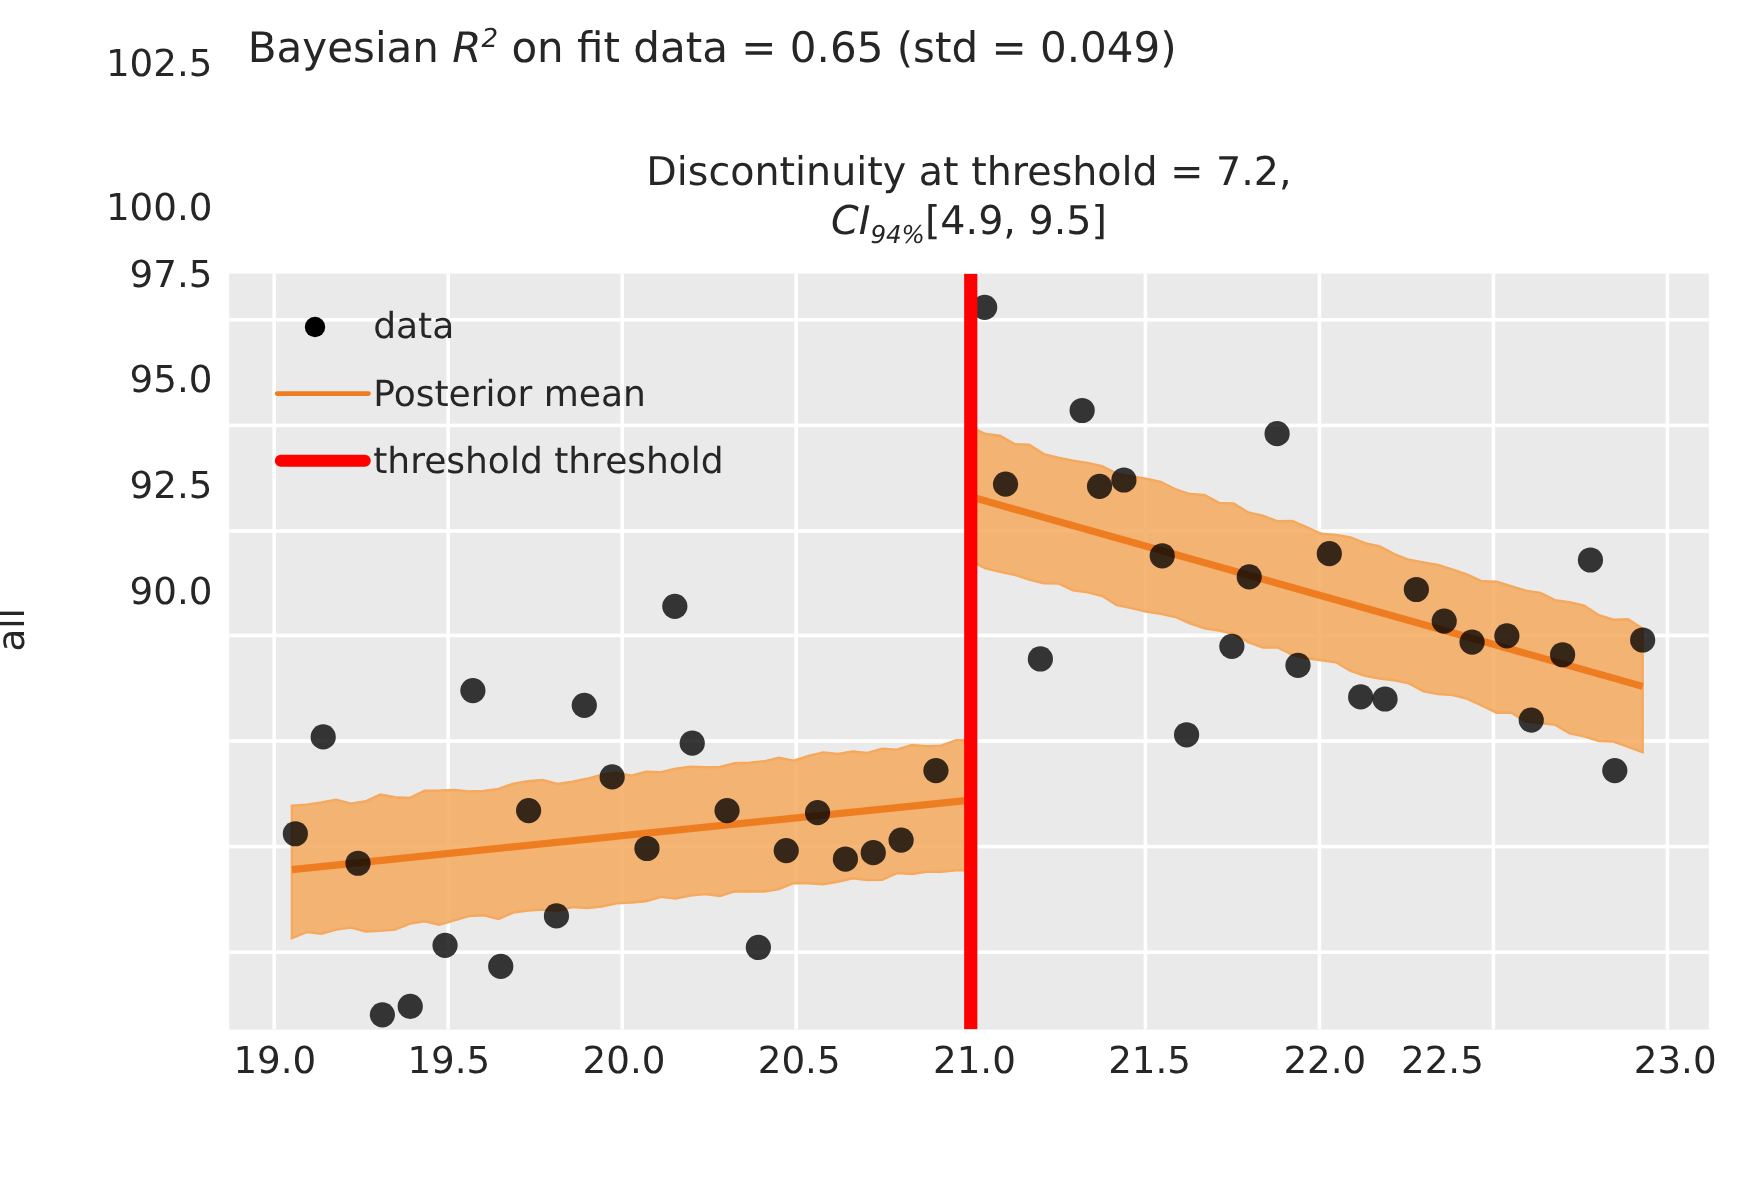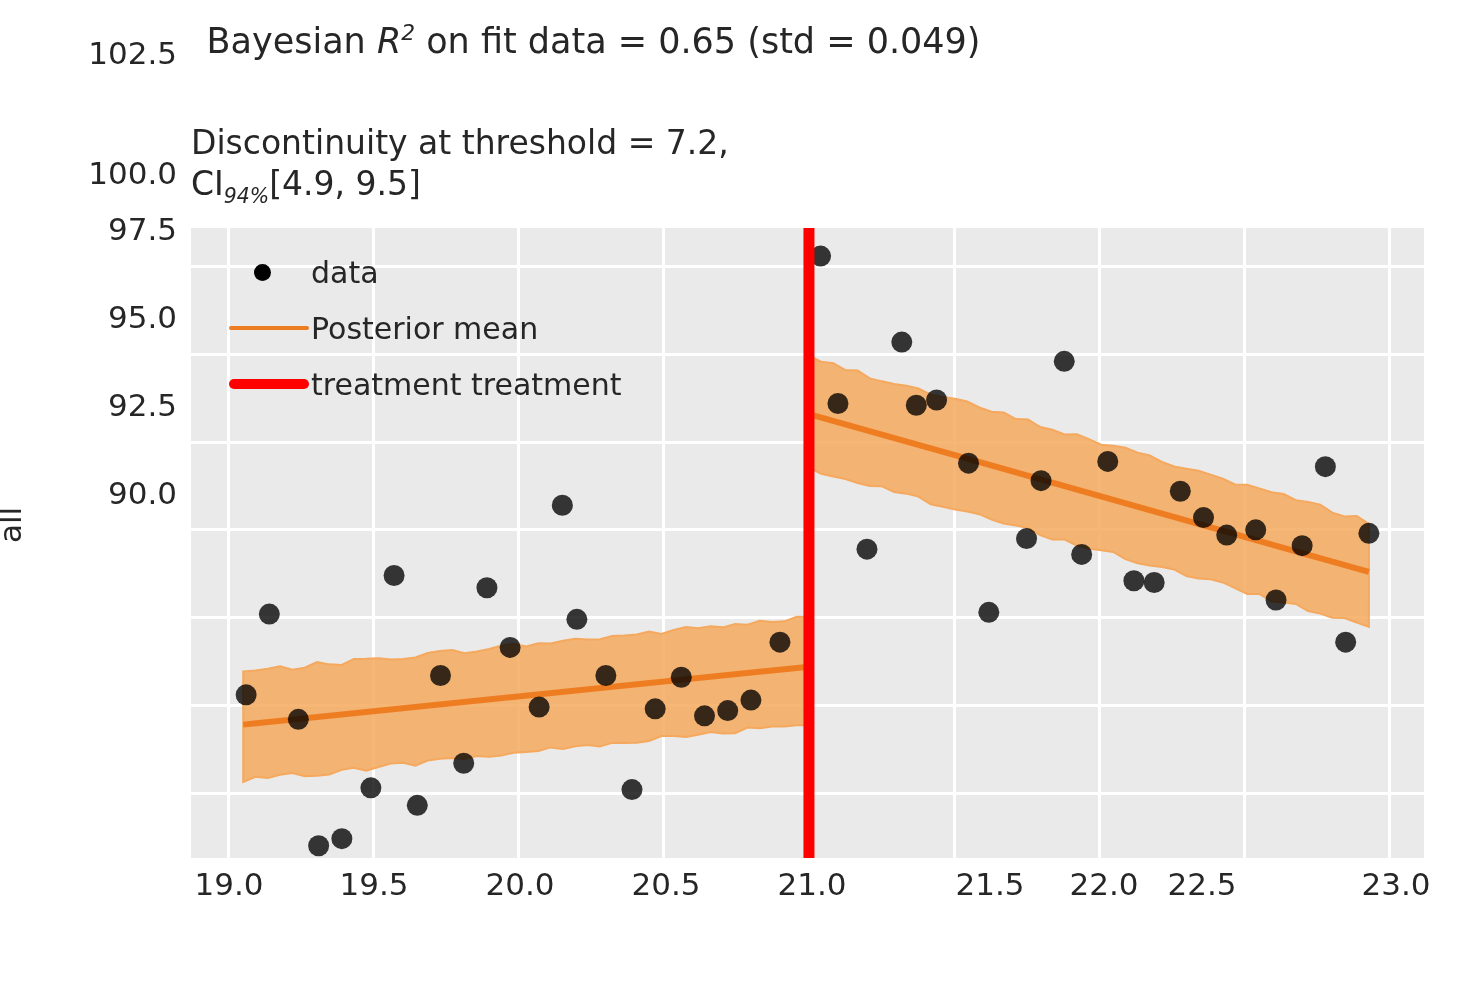--- a/index.html
+++ b/index.html
@@ -30,26 +30,26 @@
     color: #262626;
     white-space: nowrap;
   }
   .suptitle .math-i { font-style: italic; }
   .suptitle sup { font-size: 0.62em; vertical-align: super; font-style: italic;}
   .axtitle {
     position: absolute;
     left: 191px;
     top: 122px;
     width: 1233px;
-    text-align: left;
+    text-align: center;
     font-size: 33px;
     line-height: 1.25;
     color: #262626;
   }
-  .axtitle .math-i { }
+  .axtitle .math-i { font-style: italic; }
   .axtitle sub { font-size: 0.62em; vertical-align: sub; font-style: italic; }
 
   
   #plot {
     position: absolute;
     left: 191px;
     top: 228px;
     width: 1233px;
     height: 630px;
     background: #eaeaea;
@@ -180,21 +180,21 @@
   <div class="ytick" style="top:141px;margin-top:32px;">100.0</div>
   <div class="ytick" style="top:53px;">102.5</div>
 
   <div class="ylabel">all</div>
 
   <div class="xtick" style="left:229px;">19.0</div>
   <div class="xtick" style="left:374px;">19.5</div>
   <div class="xtick" style="left:520px;">20.0</div>
   <div class="xtick" style="left:666px;">20.5</div>
   <div class="xtick" style="left:812px;">21.0</div>
-  <div class="xtick" style="left:958px;margin-left:32px;">21.5</div>
+  <div class="xtick" style="left:958px;">21.5</div>
   <div class="xtick" style="left:1104px;">22.0</div>
   <div class="xtick" style="left:1202px;">22.5</div>
   <div class="xtick" style="left:1396px;">23.0</div>
 
 
   <div id="plot">
 
     <div class="gridline-v" style="left: 36.2153px; background: rgb(255, 255, 255);"></div>
       <div class="gridline-v" style="left: 181.274px; background: rgb(255, 255, 255);"></div>
       <div class="gridline-v" style="left: 326.333px; background: rgb(255, 255, 255);"></div>
@@ -276,18 +276,18 @@
       <div class="legend-row">
         <span class="legend-key">
             <span class="key-line-mean"></span>
           </span>
         <span class="legend-label">Posterior mean</span>
       </div>
       <div class="legend-row">
         <span class="legend-key">
             <span class="key-line-thr"></span>
           </span>
-        <span class="legend-label">treatment treatment</span>
+        <span class="legend-label">threshold threshold</span>
       </div>
     </div>
   </div>
 
 </div>
 
 </body></html>

